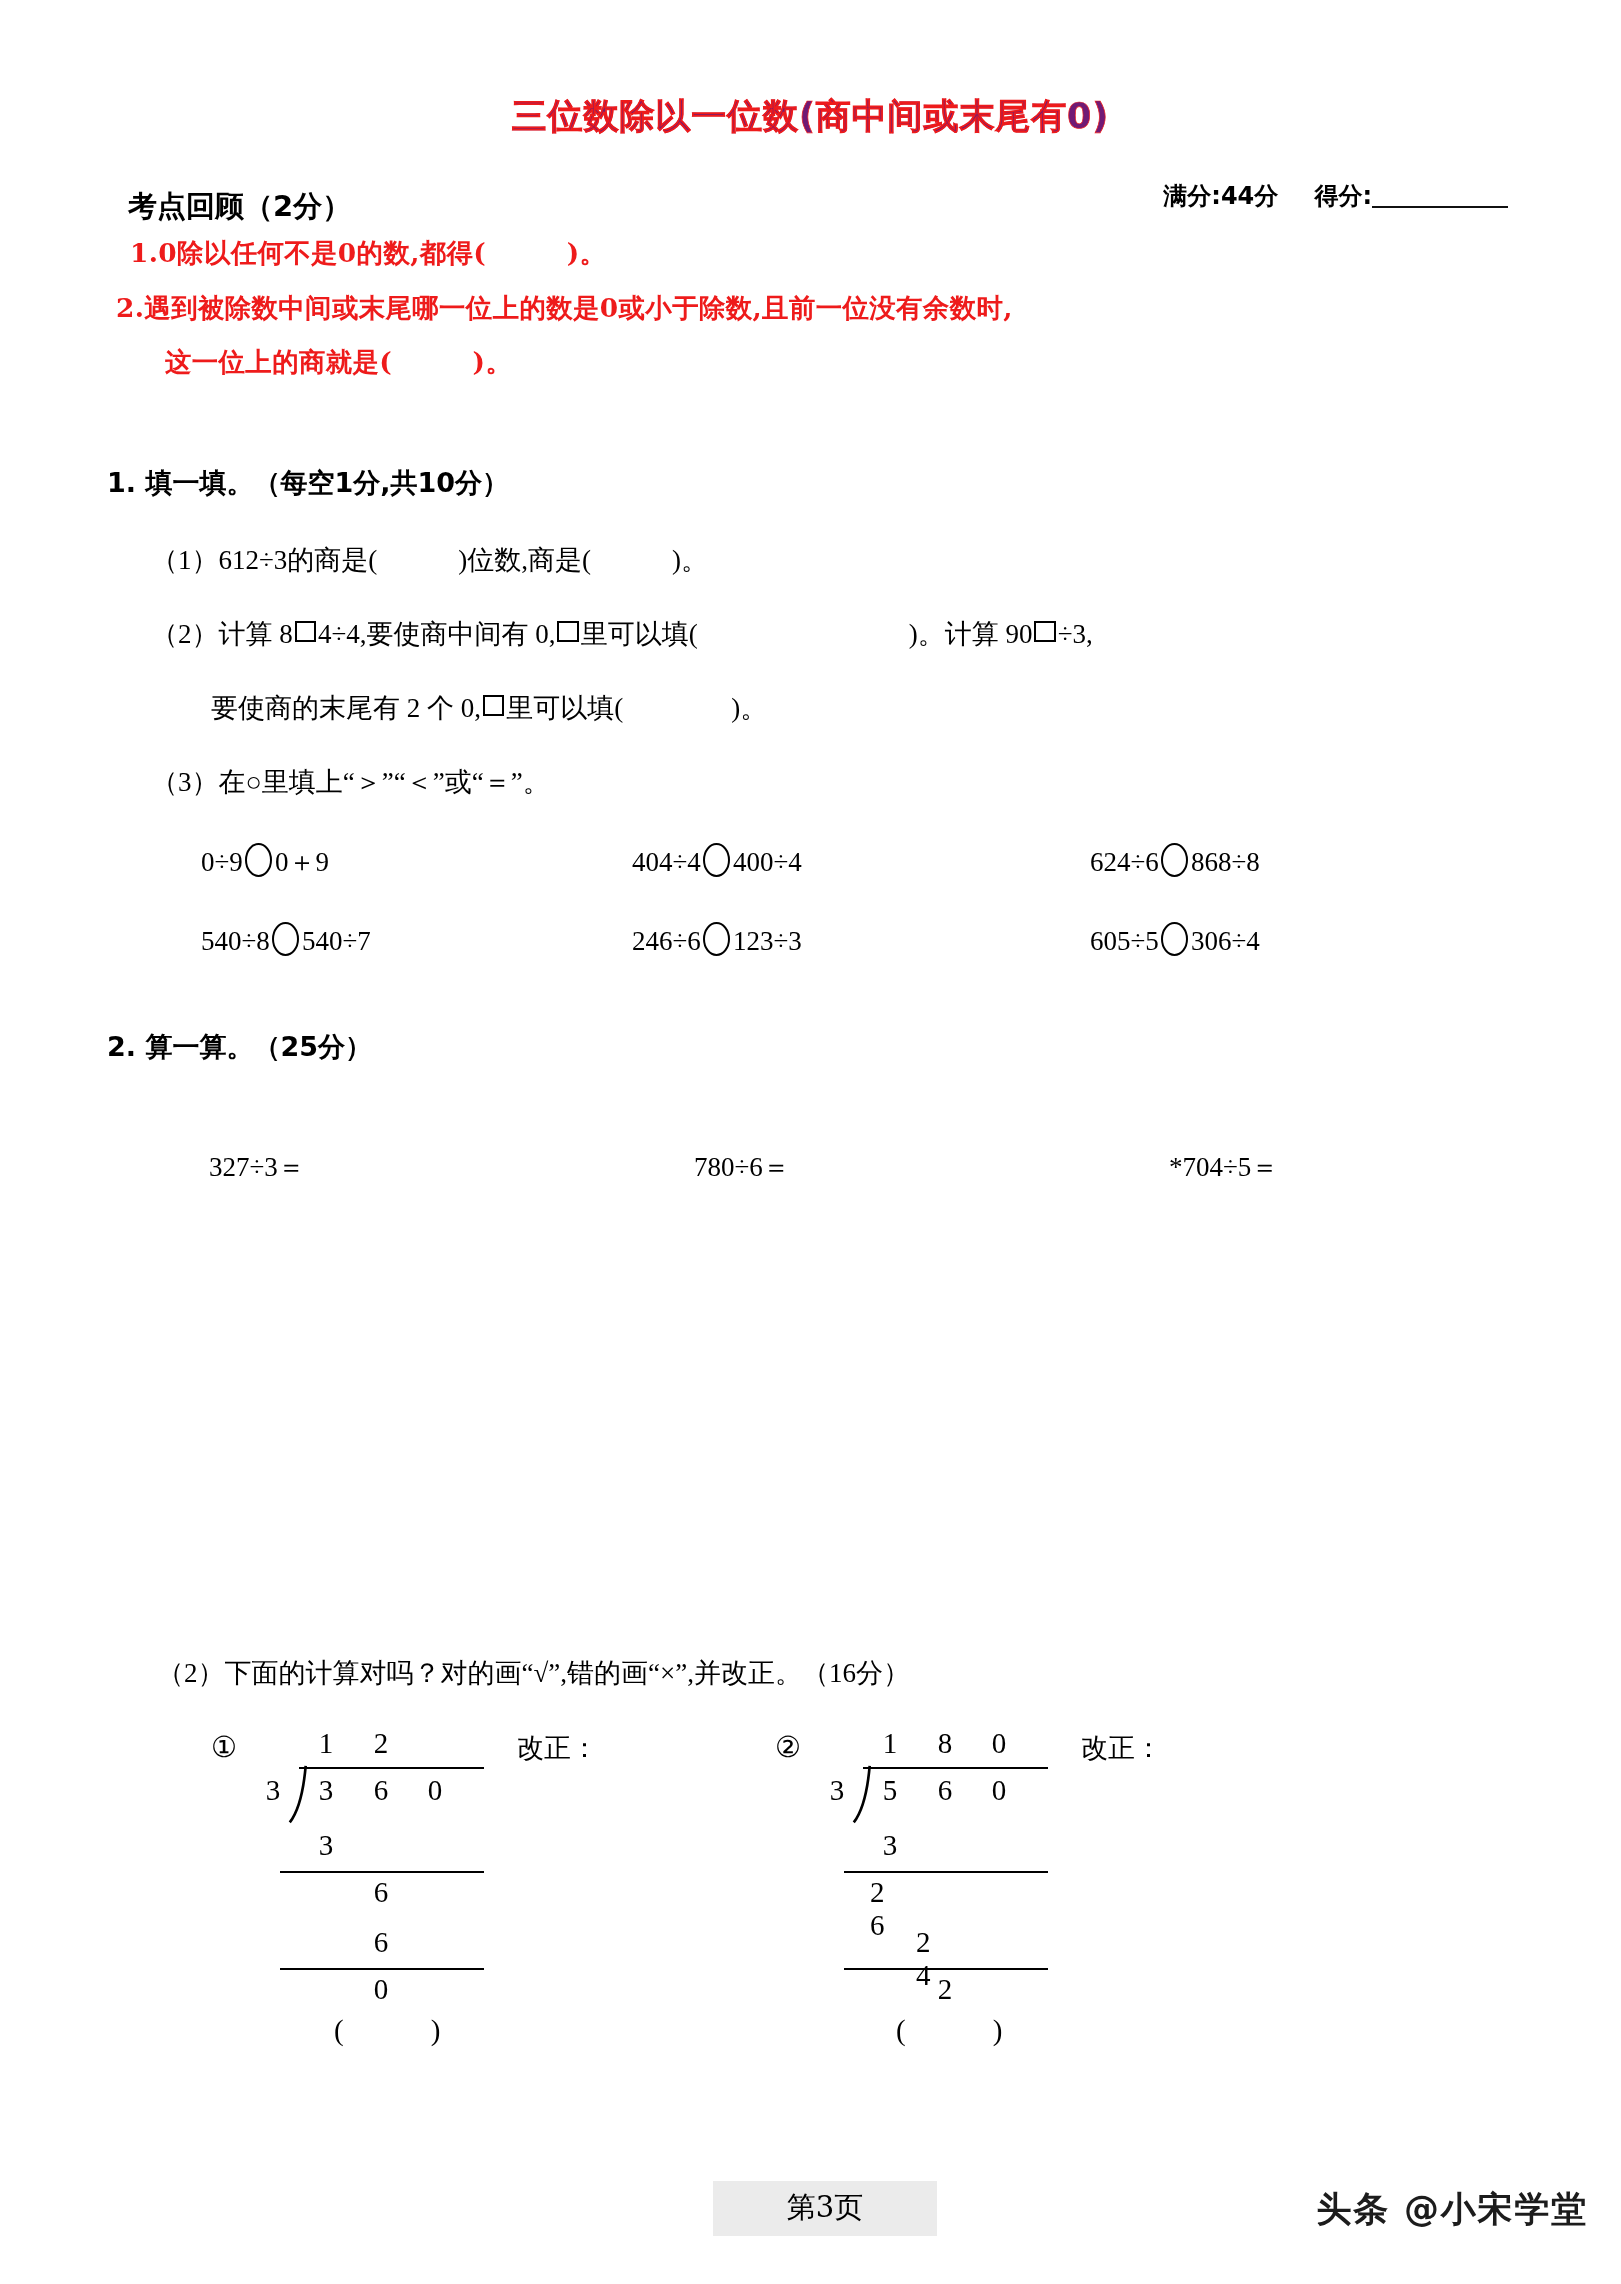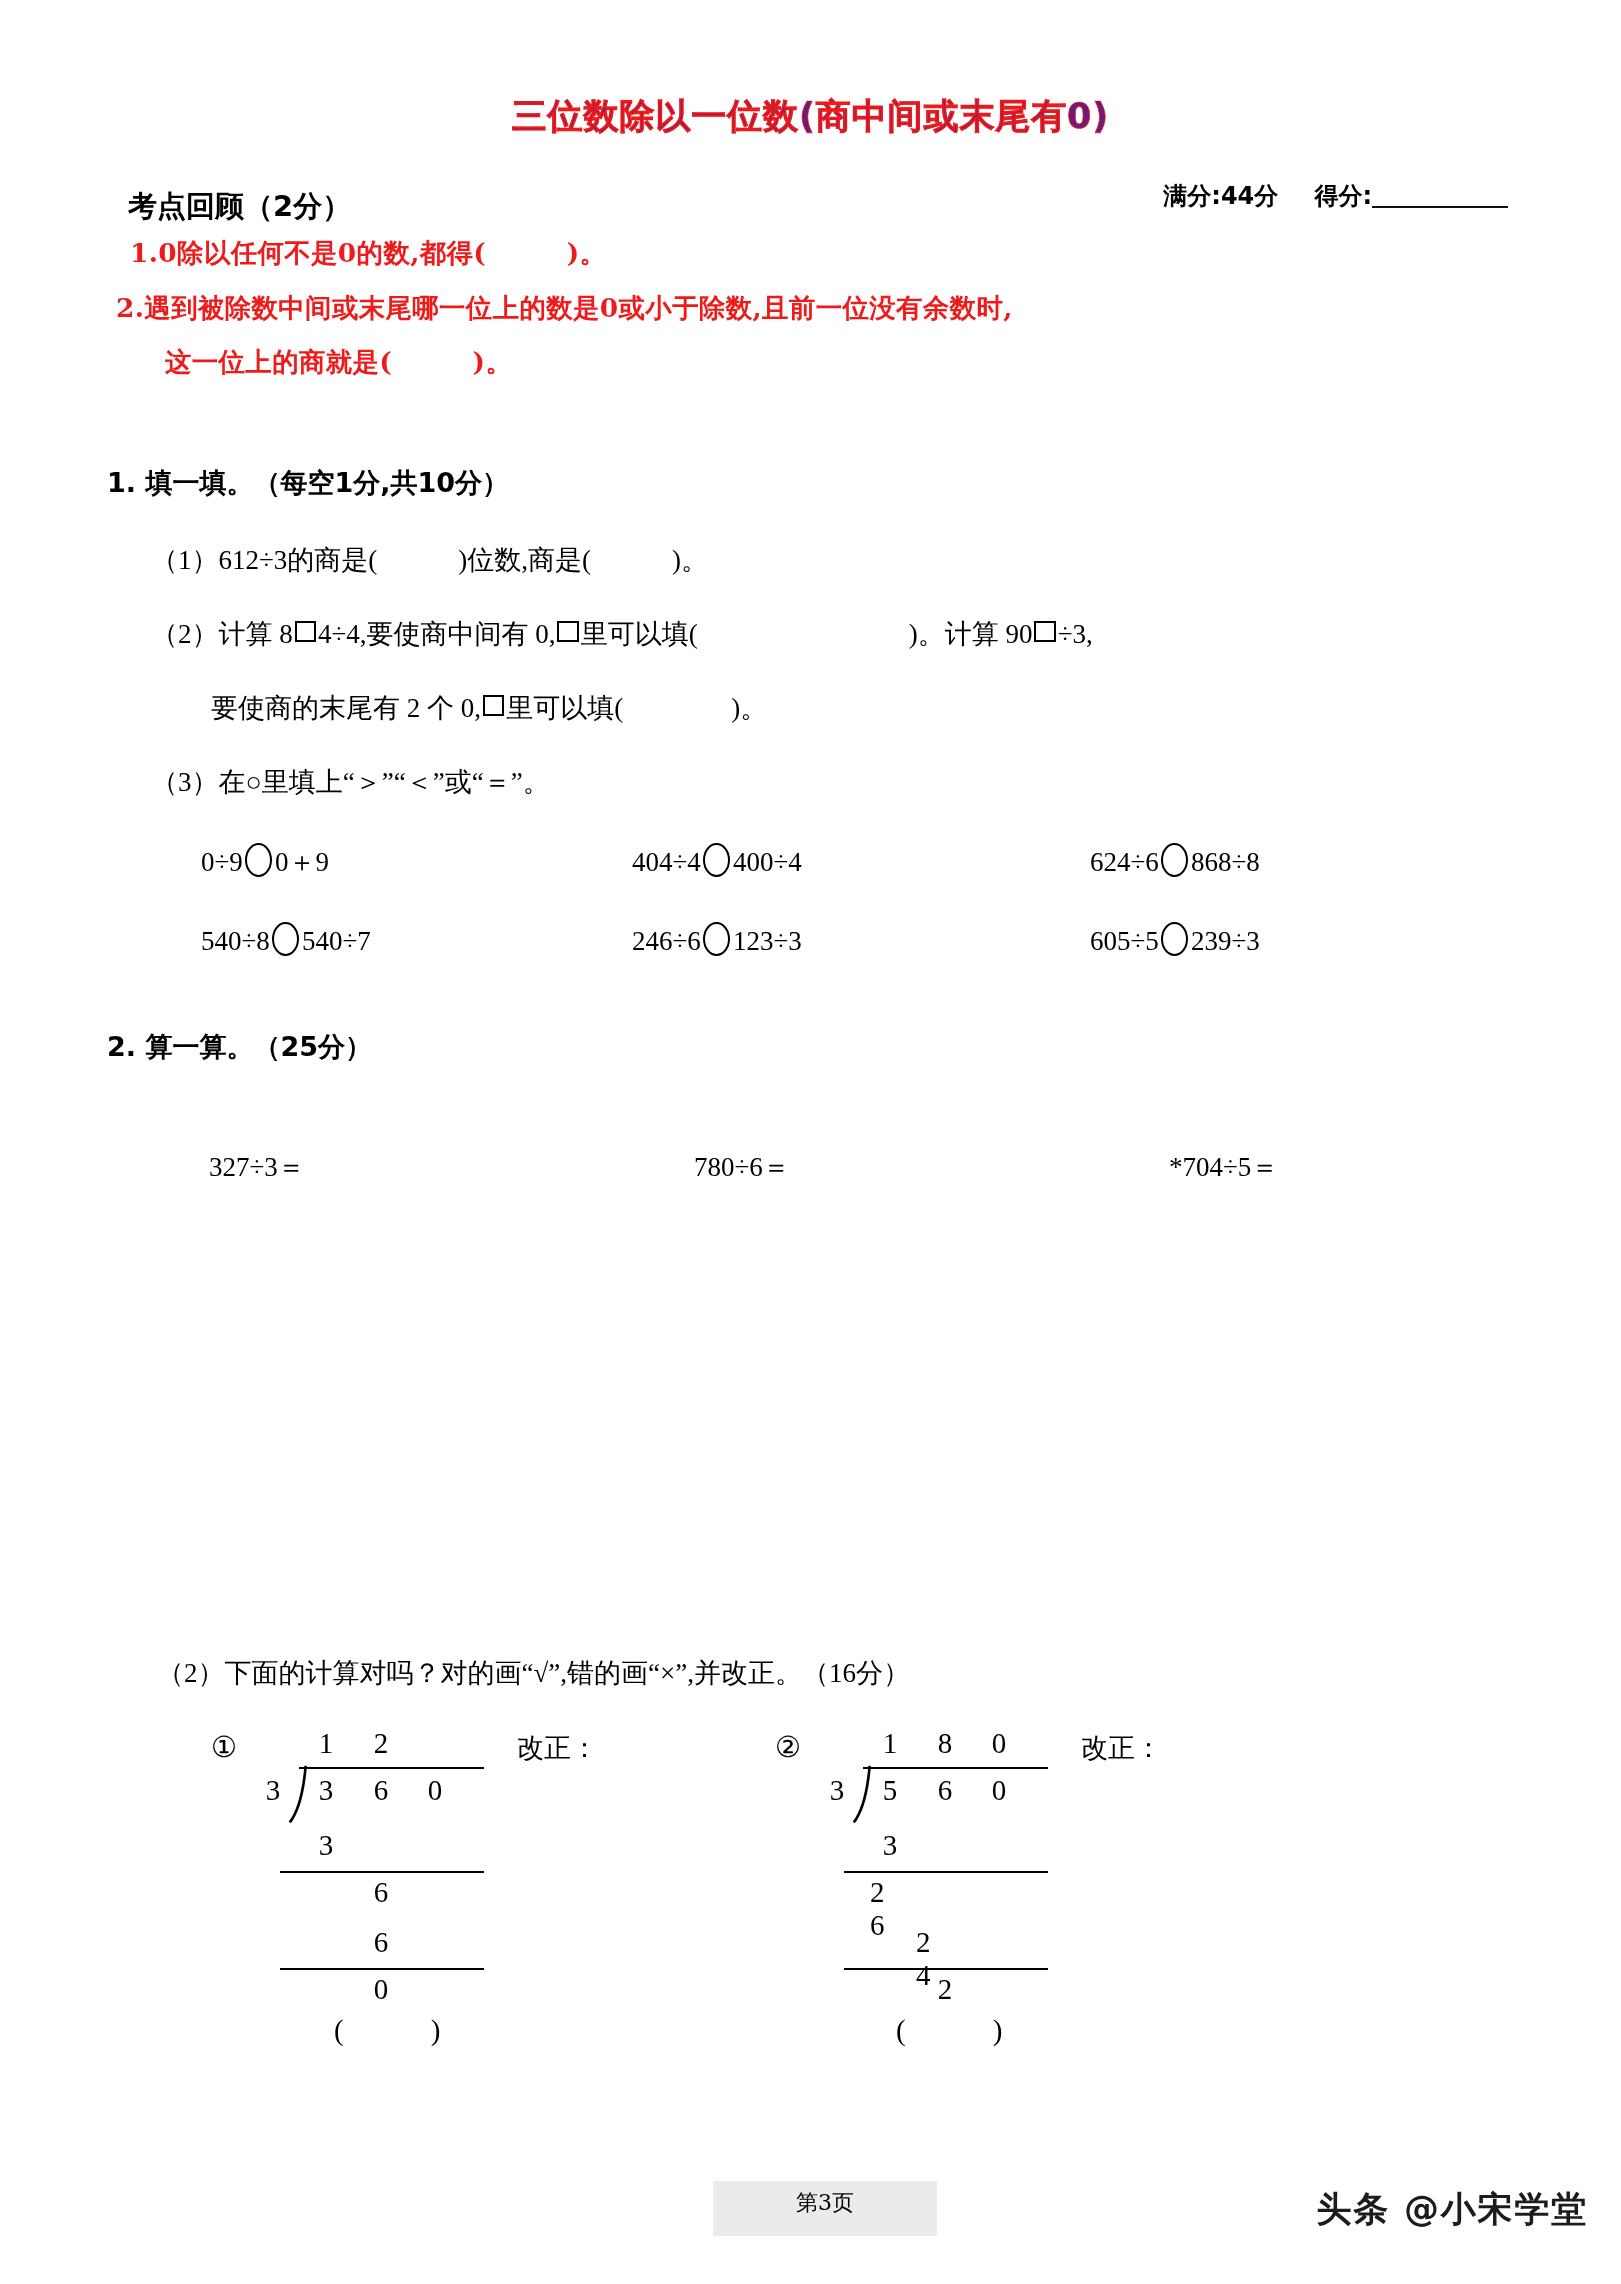--- a/index.html
+++ b/index.html
@@ -188,21 +188,21 @@
     height: 55px;
     background: #ebebeb;
   }
   .page-num {
     position: absolute;
     left: 713px;
     top: 2188px;
     width: 224px;
     text-align: center;
     font-family: "DejaVu Serif", "Liberation Serif", serif;
-    font-size: 22px;
+    font-size: 29px;
   }
   .watermark {
     position: absolute;
     right: 33px;
     top: 2186px;
     font-family: "DejaVu Sans", "Liberation Sans", sans-serif;
     font-weight: bold;
     font-size: 35px;
     color: #1c1c1c;
     white-space: nowrap;
@@ -260,21 +260,21 @@
   </div>
 
   <div class="cmp-row" style="top:922px;">
     <div class="cmp-cell" style="left:201px;">
       <span>540÷8</span><span class="cmp-circle"></span><span>540÷7</span>
     </div>
     <div class="cmp-cell" style="left:632px;">
       <span>246÷6</span><span class="cmp-circle"></span><span>123÷3</span>
     </div>
     <div class="cmp-cell" style="left:1090px;">
-      <span>605÷5</span><span class="cmp-circle"></span><span>239÷3</span>
+      <span>605÷5</span><span class="cmp-circle"></span><span>306÷4</span>
     </div>
   </div>
 
   <div class="q-head" style="left:107px; top:1029px;">2. 算一算。（25分）</div>
 
 
   <div class="vexpr" style="left:209px; top:1149px;">327÷3＝</div>
   <div class="vexpr" style="left:694px; top:1149px;">780÷6＝</div>
   <div class="vexpr" style="left:1169px; top:1149px;">*704÷5＝</div>
 

